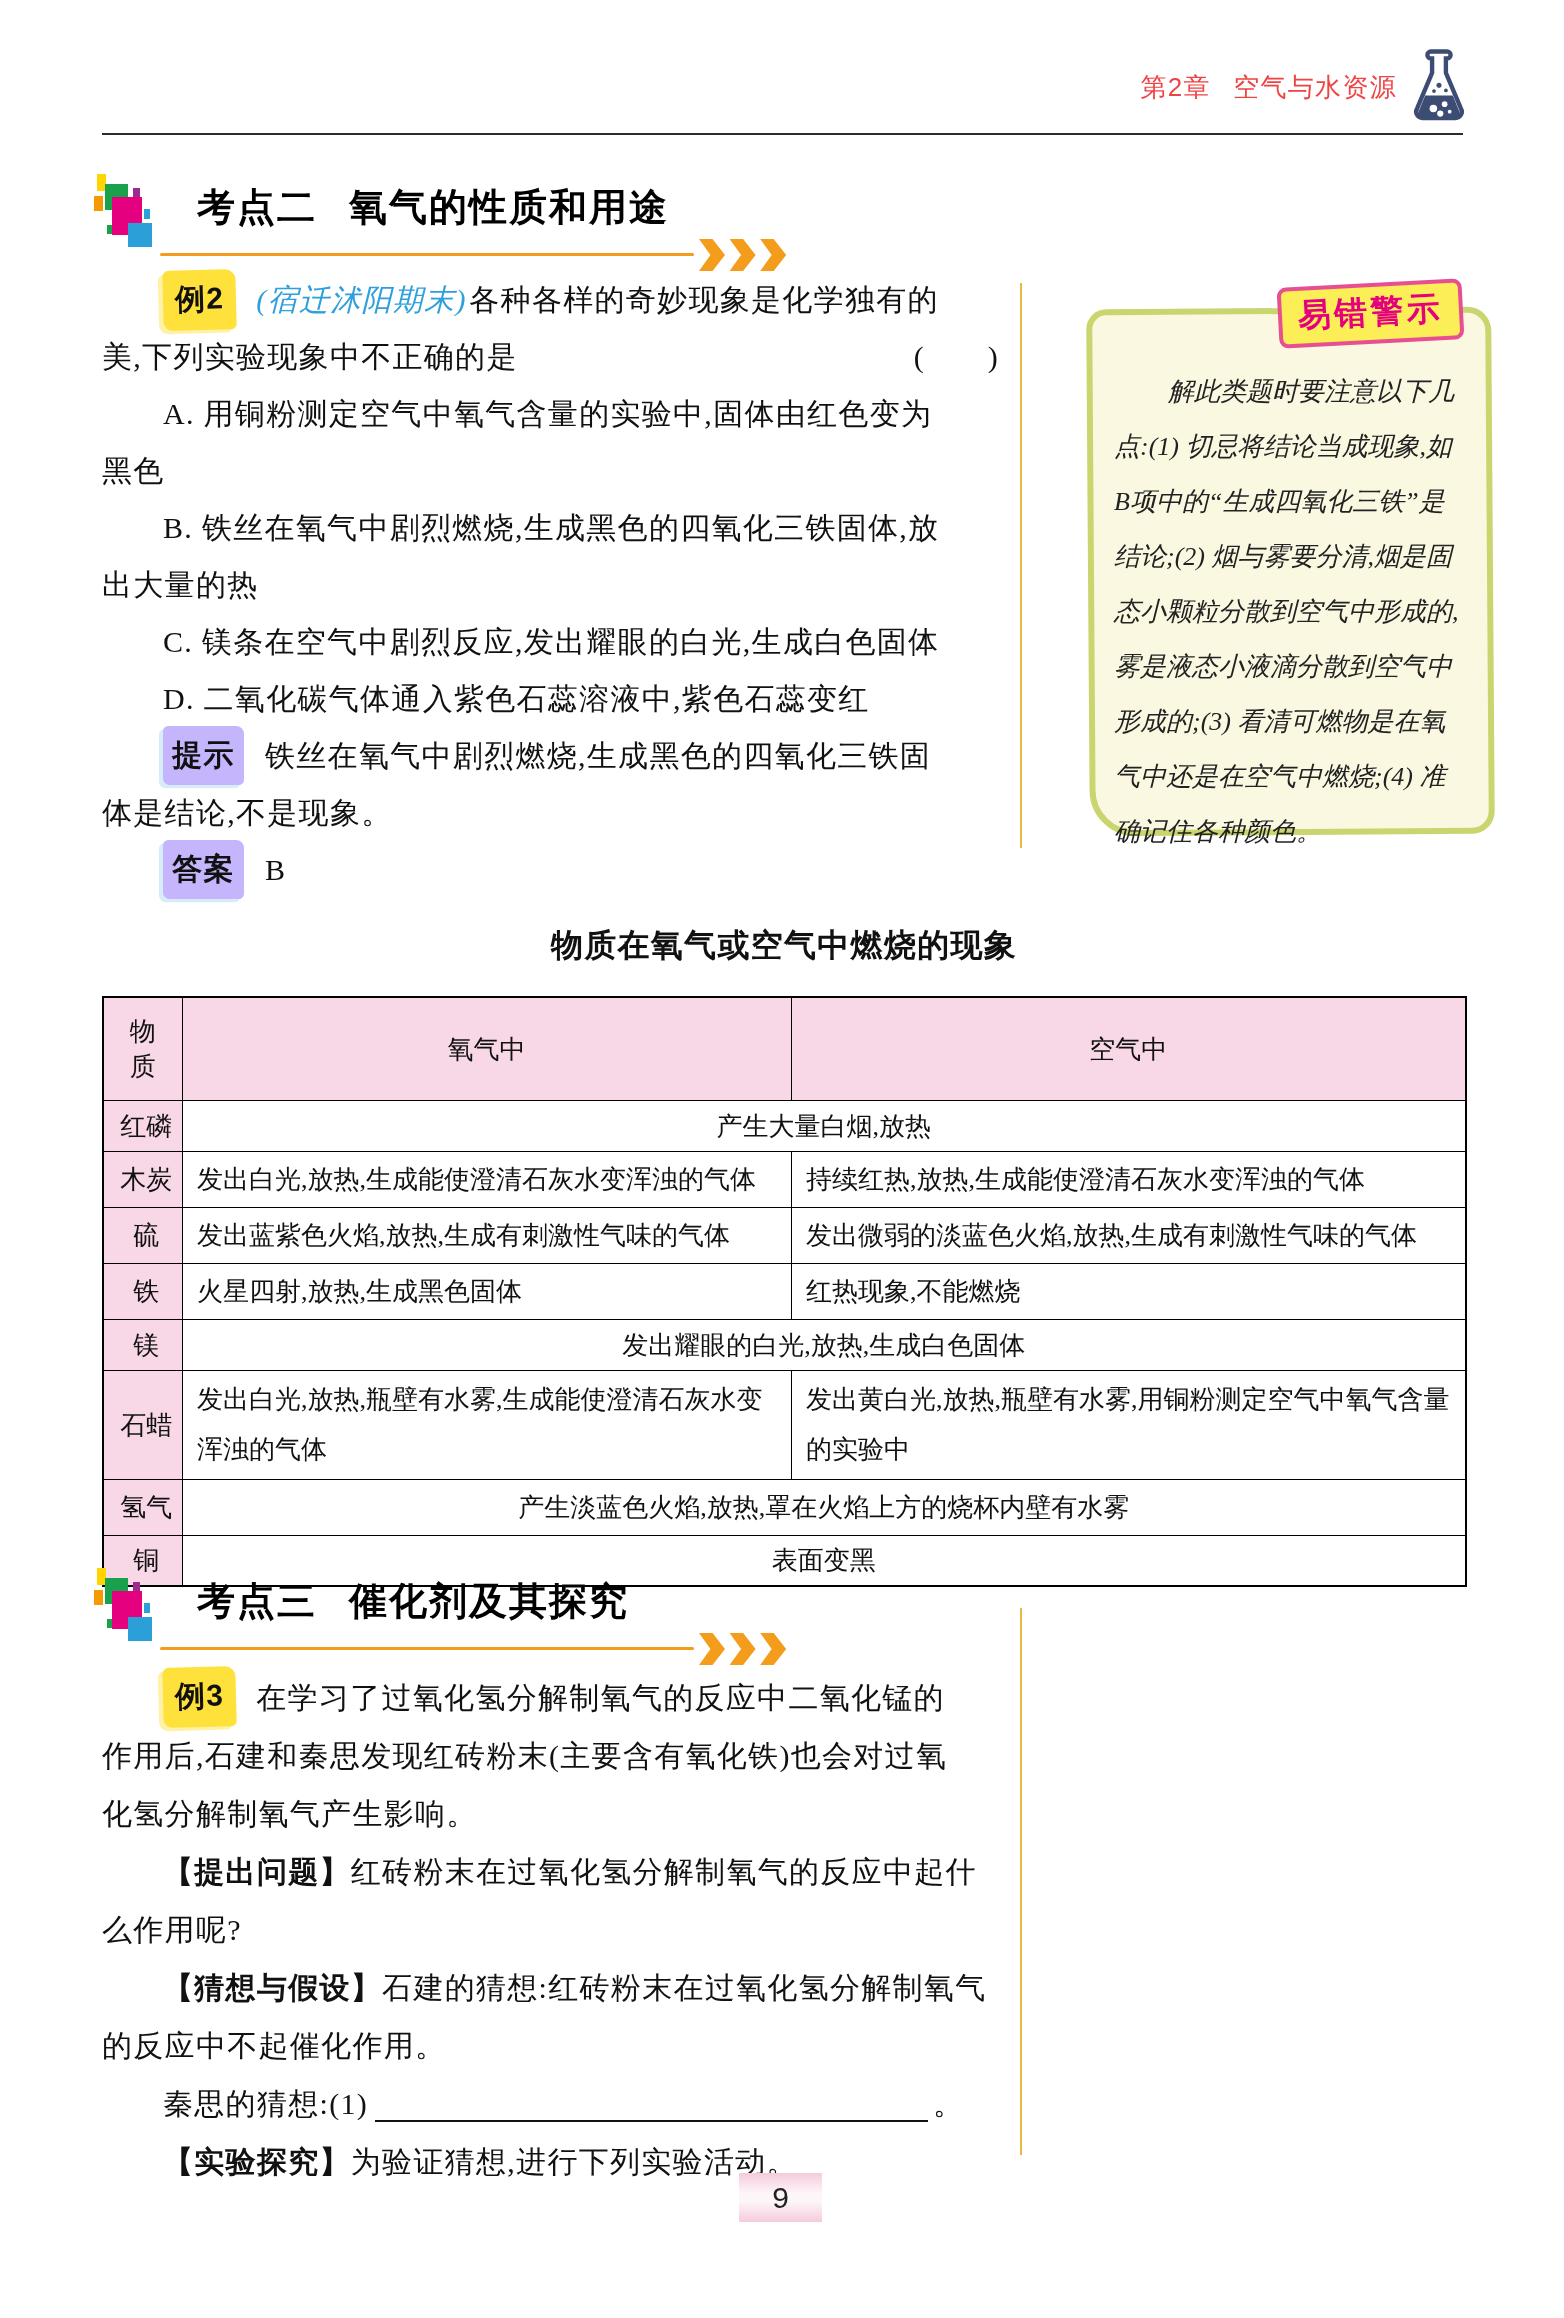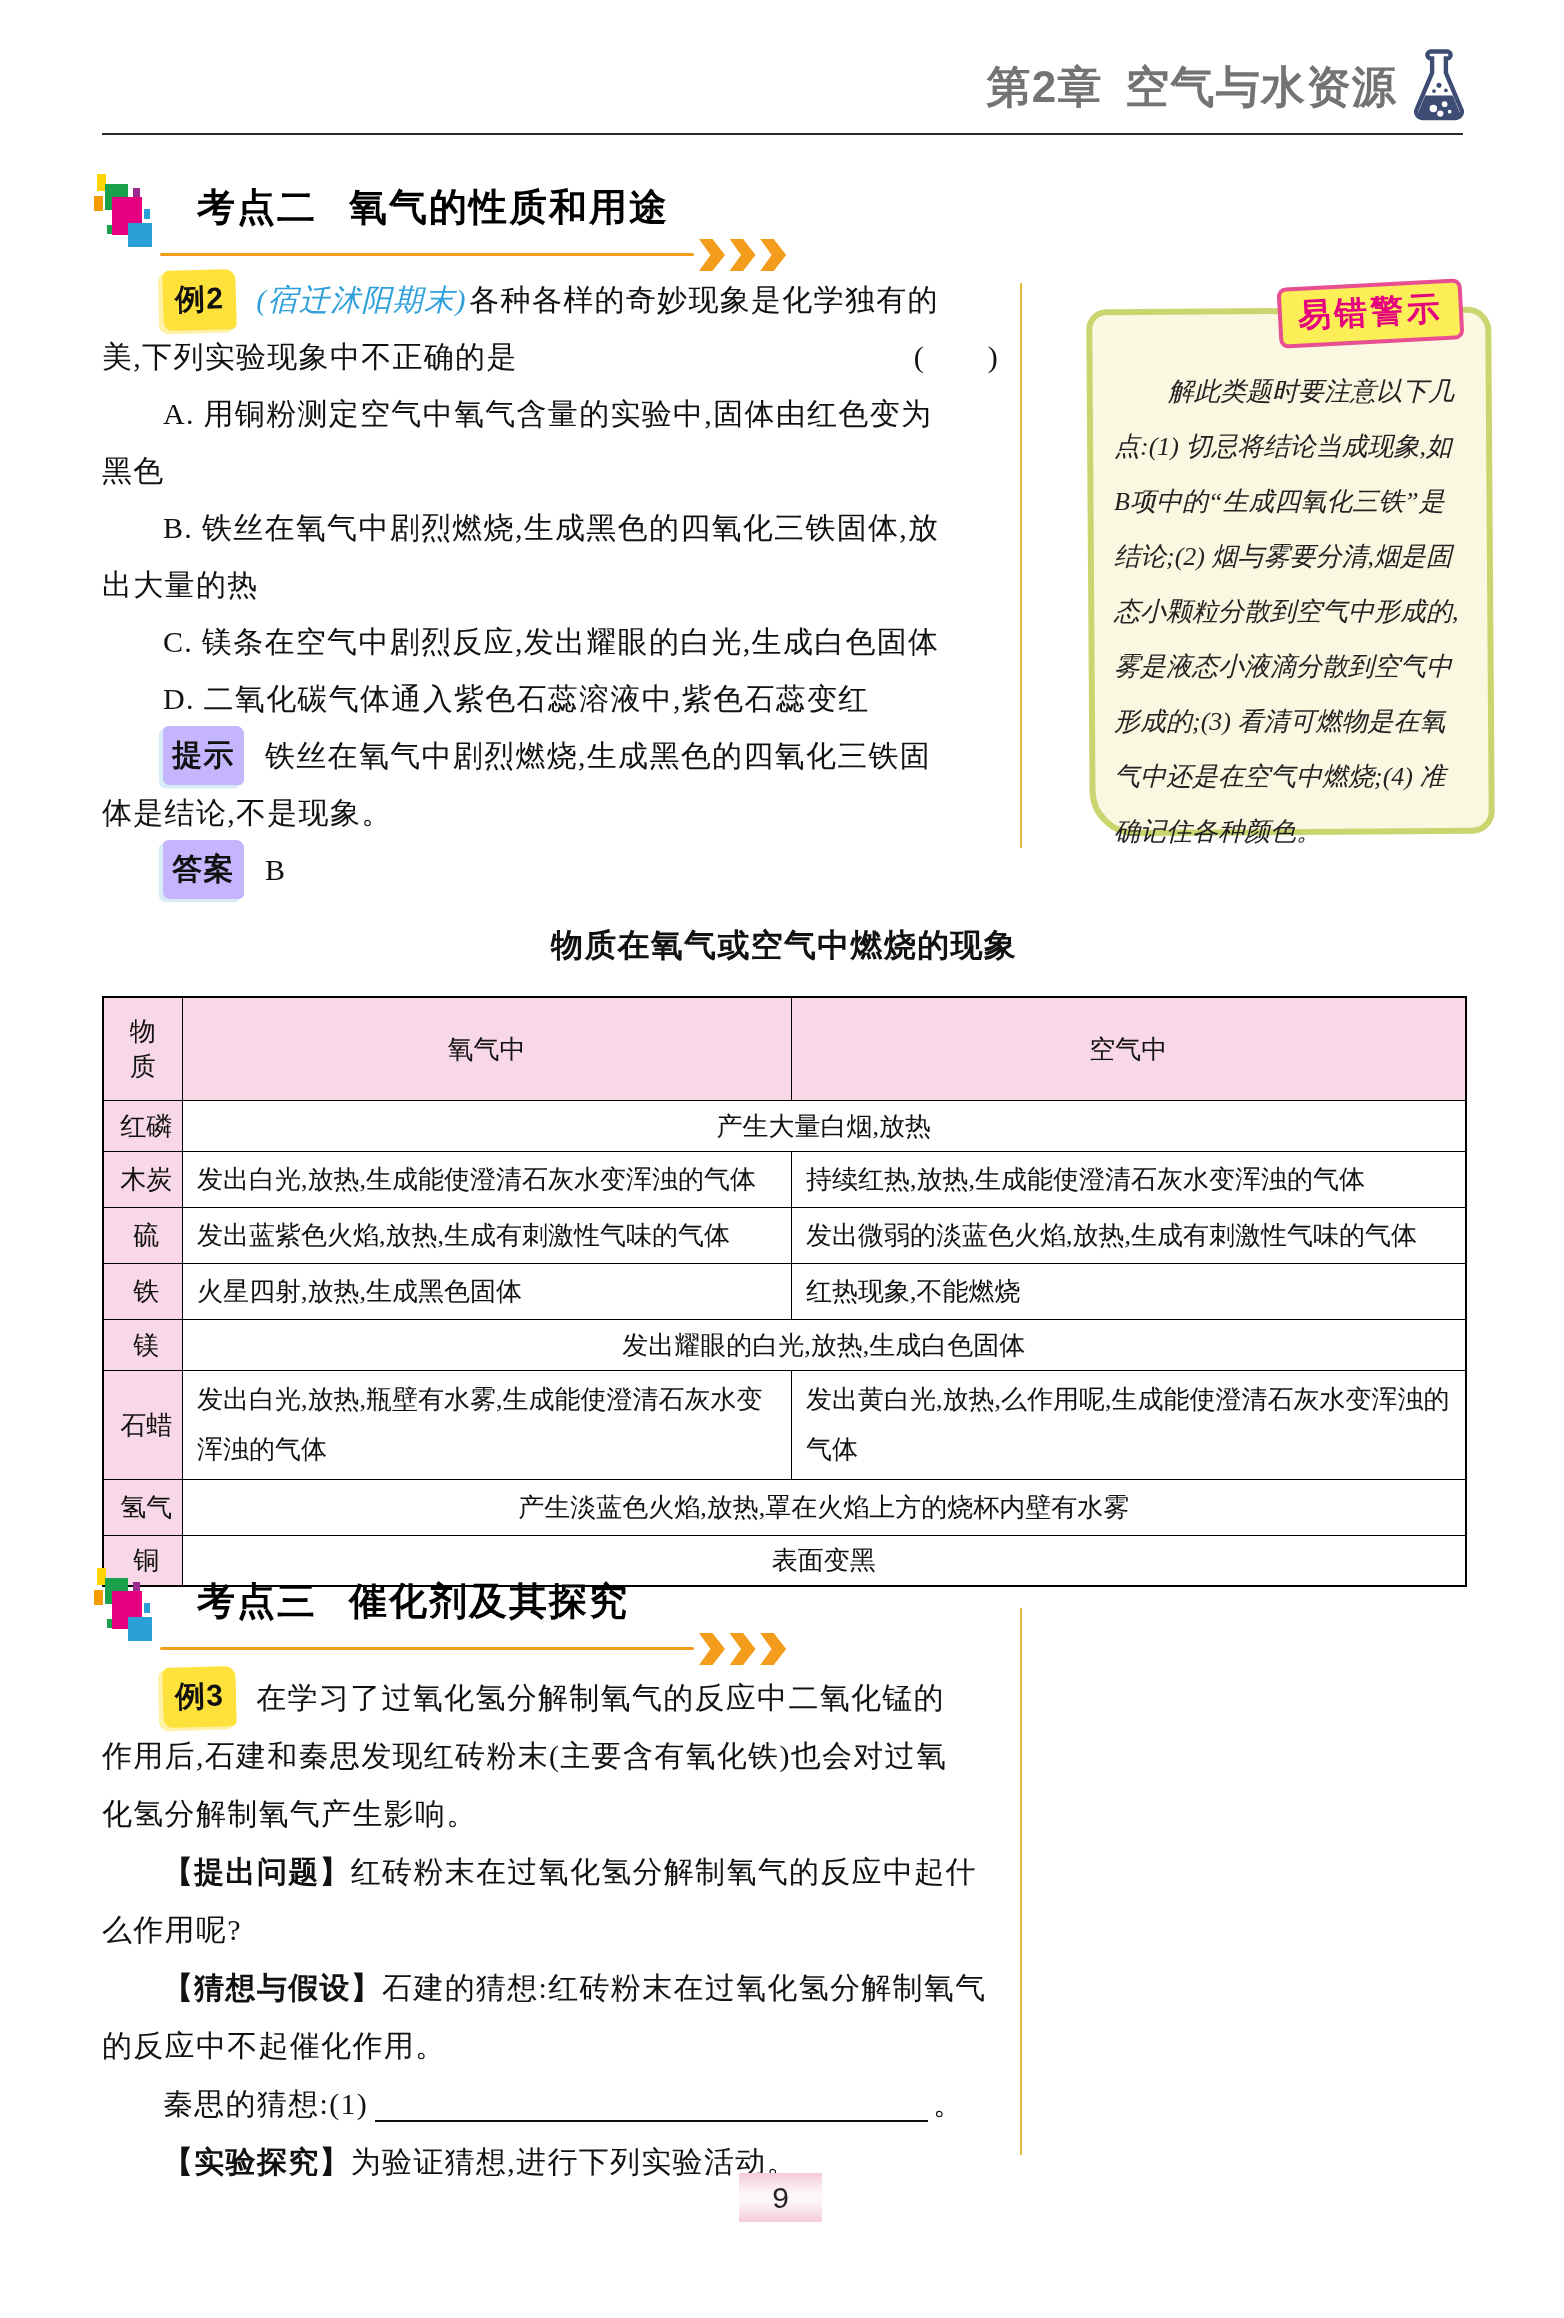--- a/index.html
+++ b/index.html
@@ -1,21 +1,21 @@
 <!DOCTYPE html>
 <html style="font-size:10.5px"><head>
 <meta charset="utf-8">
 <style>
   html,body{margin:0;padding:0;background:#888;}
   .page{position:relative;width:1564px;height:2319px;background:#ffffff;overflow:hidden;
         font-family:"Liberation Serif","DejaVu Serif",serif;color:#111;}
 
   
   .chapter-header{position:absolute;top:49px;right:96px;display:flex;align-items:center;gap:13px;}
-  .chapter-title{font-family:"Liberation Sans",sans-serif;font-weight:bold;font-size:44px;color:#737373;letter-spacing:1.3px;white-space:nowrap;}
+  .chapter-title{font-family:"Liberation Sans",sans-serif;font-weight:normal;font-size:26px;color:#ef4444;letter-spacing:1.3px;white-space:nowrap;}
   .chapter-title .chap{margin-right:22.4px;}
   .header-rule{position:absolute;left:102px;top:133px;width:1361px;height:2px;background:#2b2b2b;}
 
   
   .kaodian{position:absolute;left:94px;width:857px;height:89px;}
   .sq{position:absolute;}
   .sq-yellow{left:3.3px;top:1.3px;width:8.6px;height:17px;background:#FFD400;}
   .sq-green{left:11.2px;top:11.2px;width:22.4px;height:26px;background:#1AA14B;}
   .sq-purple{left:39px;top:14.5px;width:7.2px;height:10.5px;background:#9C2B8F;}
   .sq-orange{left:0px;top:23px;width:8.6px;height:15px;background:#F59A00;}
@@ -200,21 +200,21 @@
       <td class="cell">火星四射,放热,生成黑色固体</td>
       <td class="cell">红热现象,不能燃烧</td>
     </tr>
     <tr style="height:51px">
       <td class="sub">镁</td>
       <td class="cell ctr" colspan="2">发出耀眼的白光,放热,生成白色固体</td>
     </tr>
     <tr style="height:105px">
       <td class="sub">石蜡</td>
       <td class="cell" style="line-height:50px">发出白光,放热,瓶壁有水雾,生成能使澄清石灰水变浑浊的气体</td>
-      <td class="cell" style="line-height:50px">发出黄白光,放热,么作用呢,生成能使澄清石灰水变浑浊的气体</td>
+      <td class="cell" style="line-height:50px">发出黄白光,放热,瓶壁有水雾,用铜粉测定空气中氧气含量的实验中</td>
     </tr>
     <tr style="height:56px">
       <td class="sub">氢气</td>
       <td class="cell ctr" colspan="2">产生淡蓝色火焰,放热,罩在火焰上方的烧杯内壁有水雾</td>
     </tr>
     <tr style="height:50px">
       <td class="sub">铜</td>
       <td class="cell ctr" colspan="2">表面变黑</td>
     </tr>
   </tbody>

